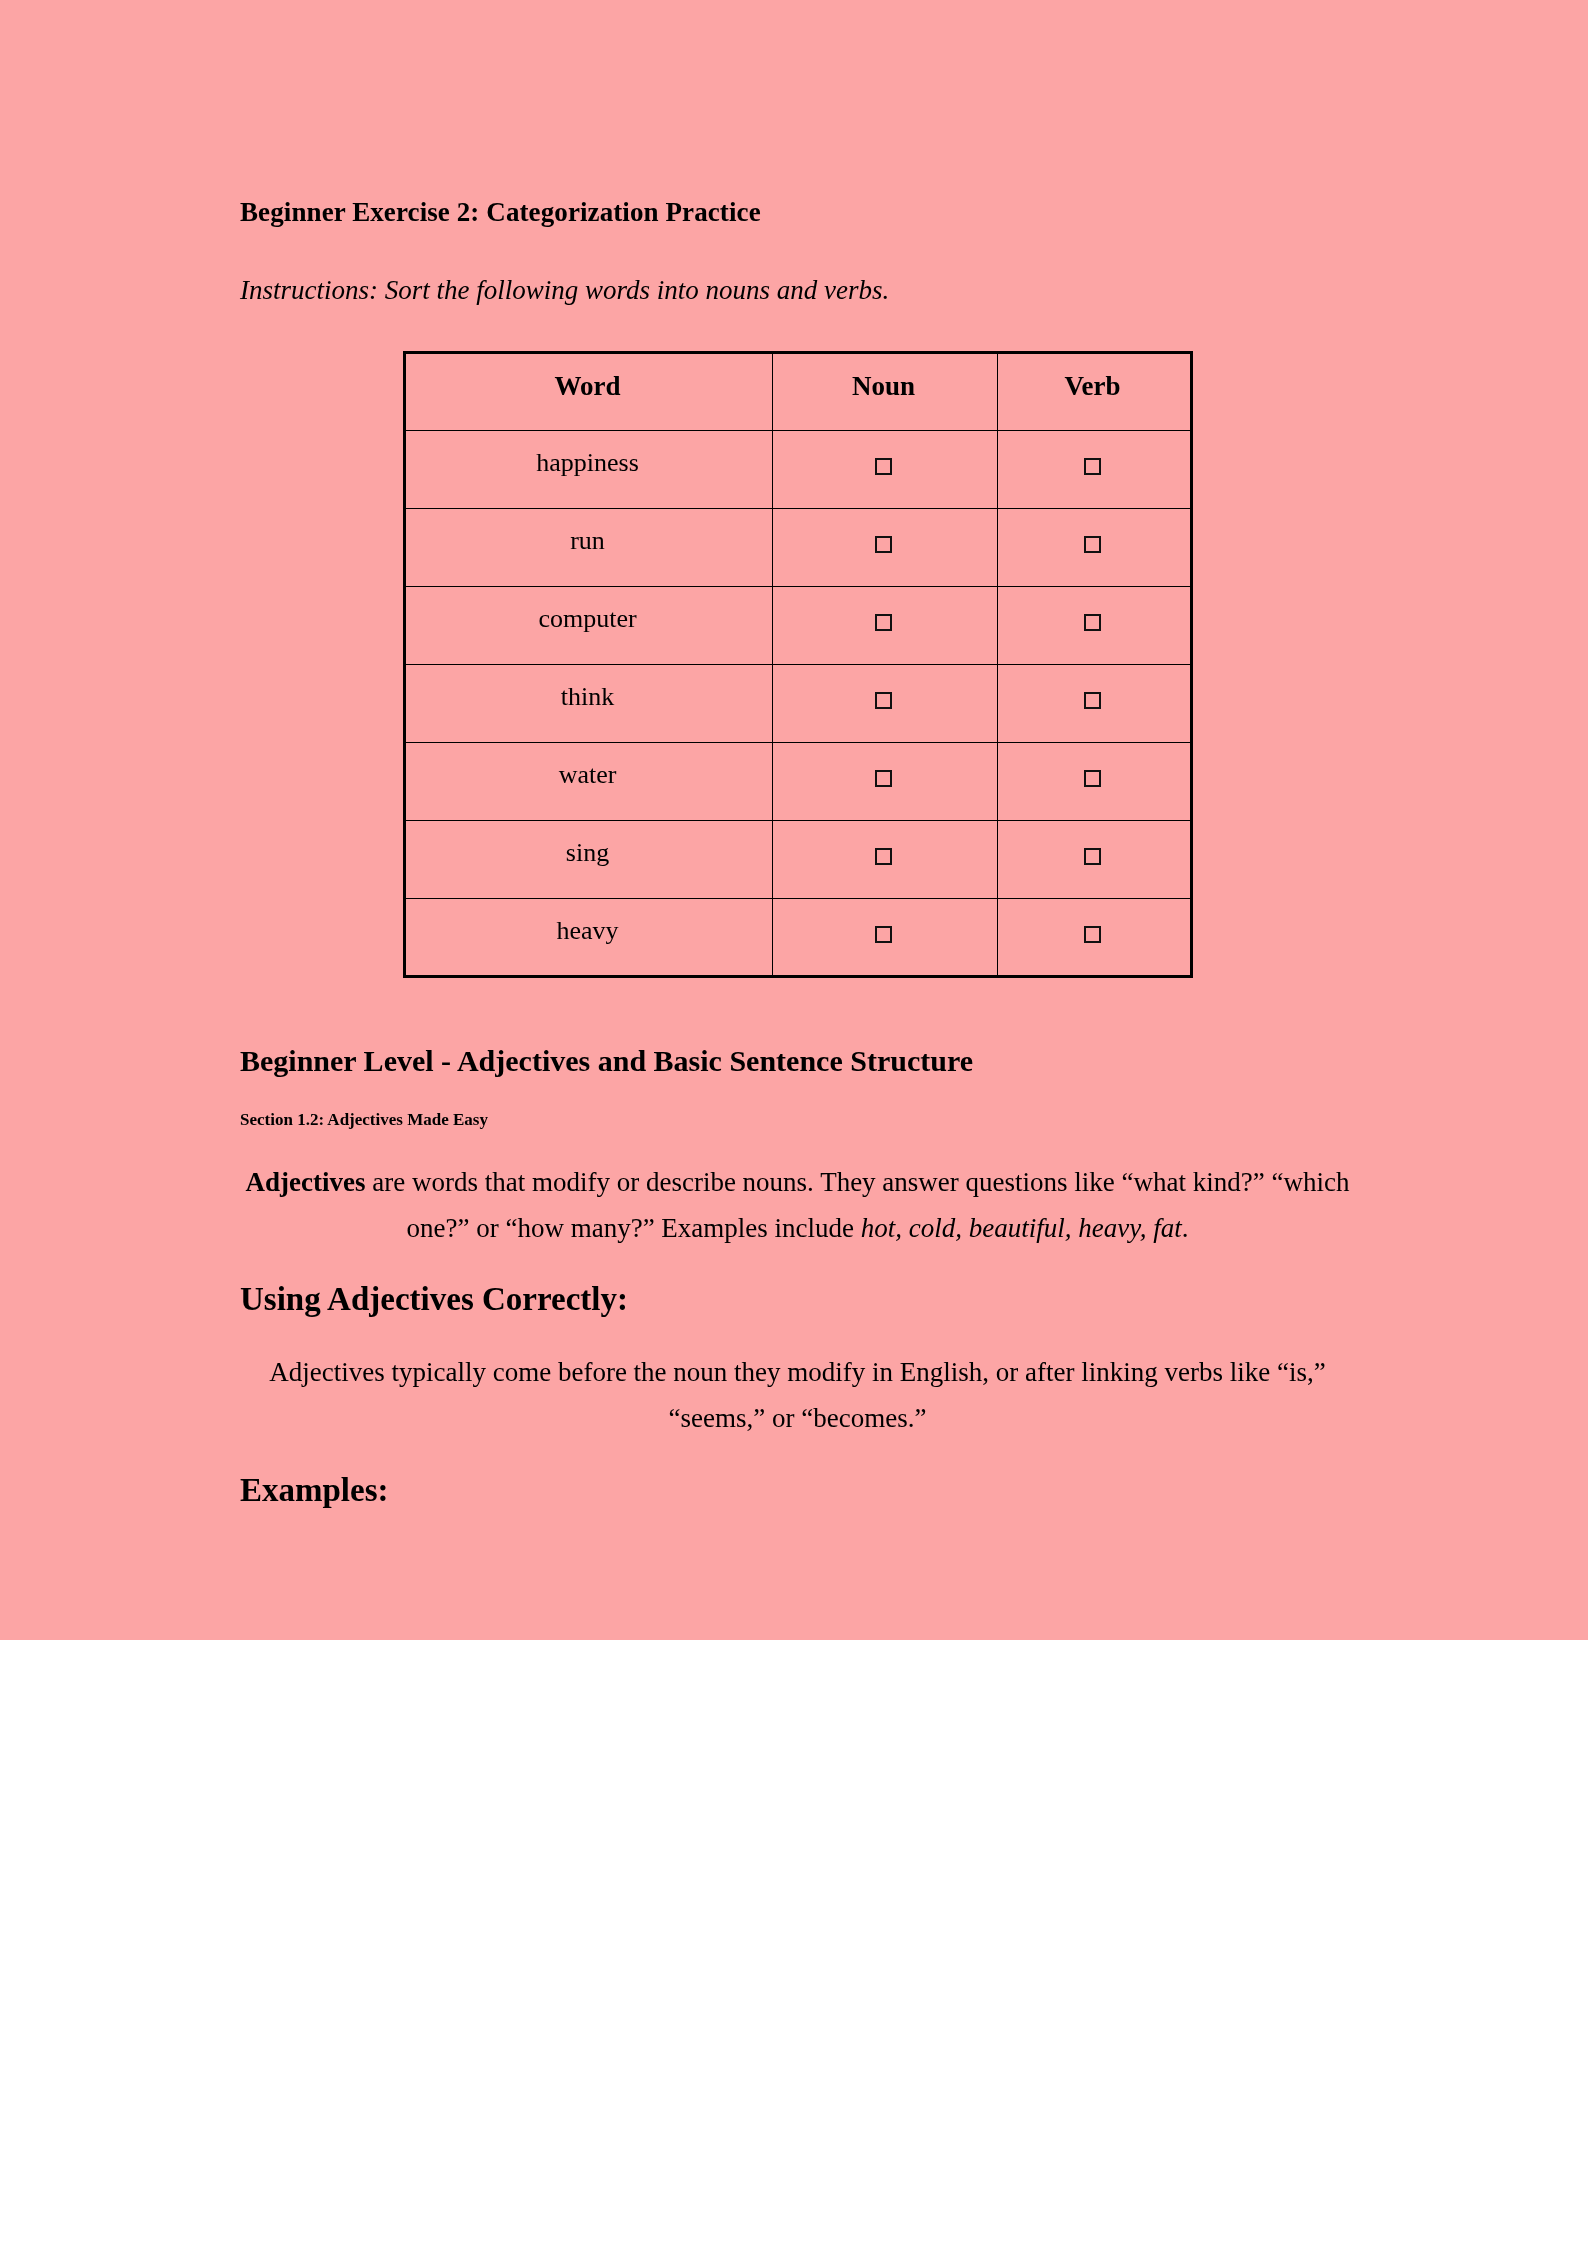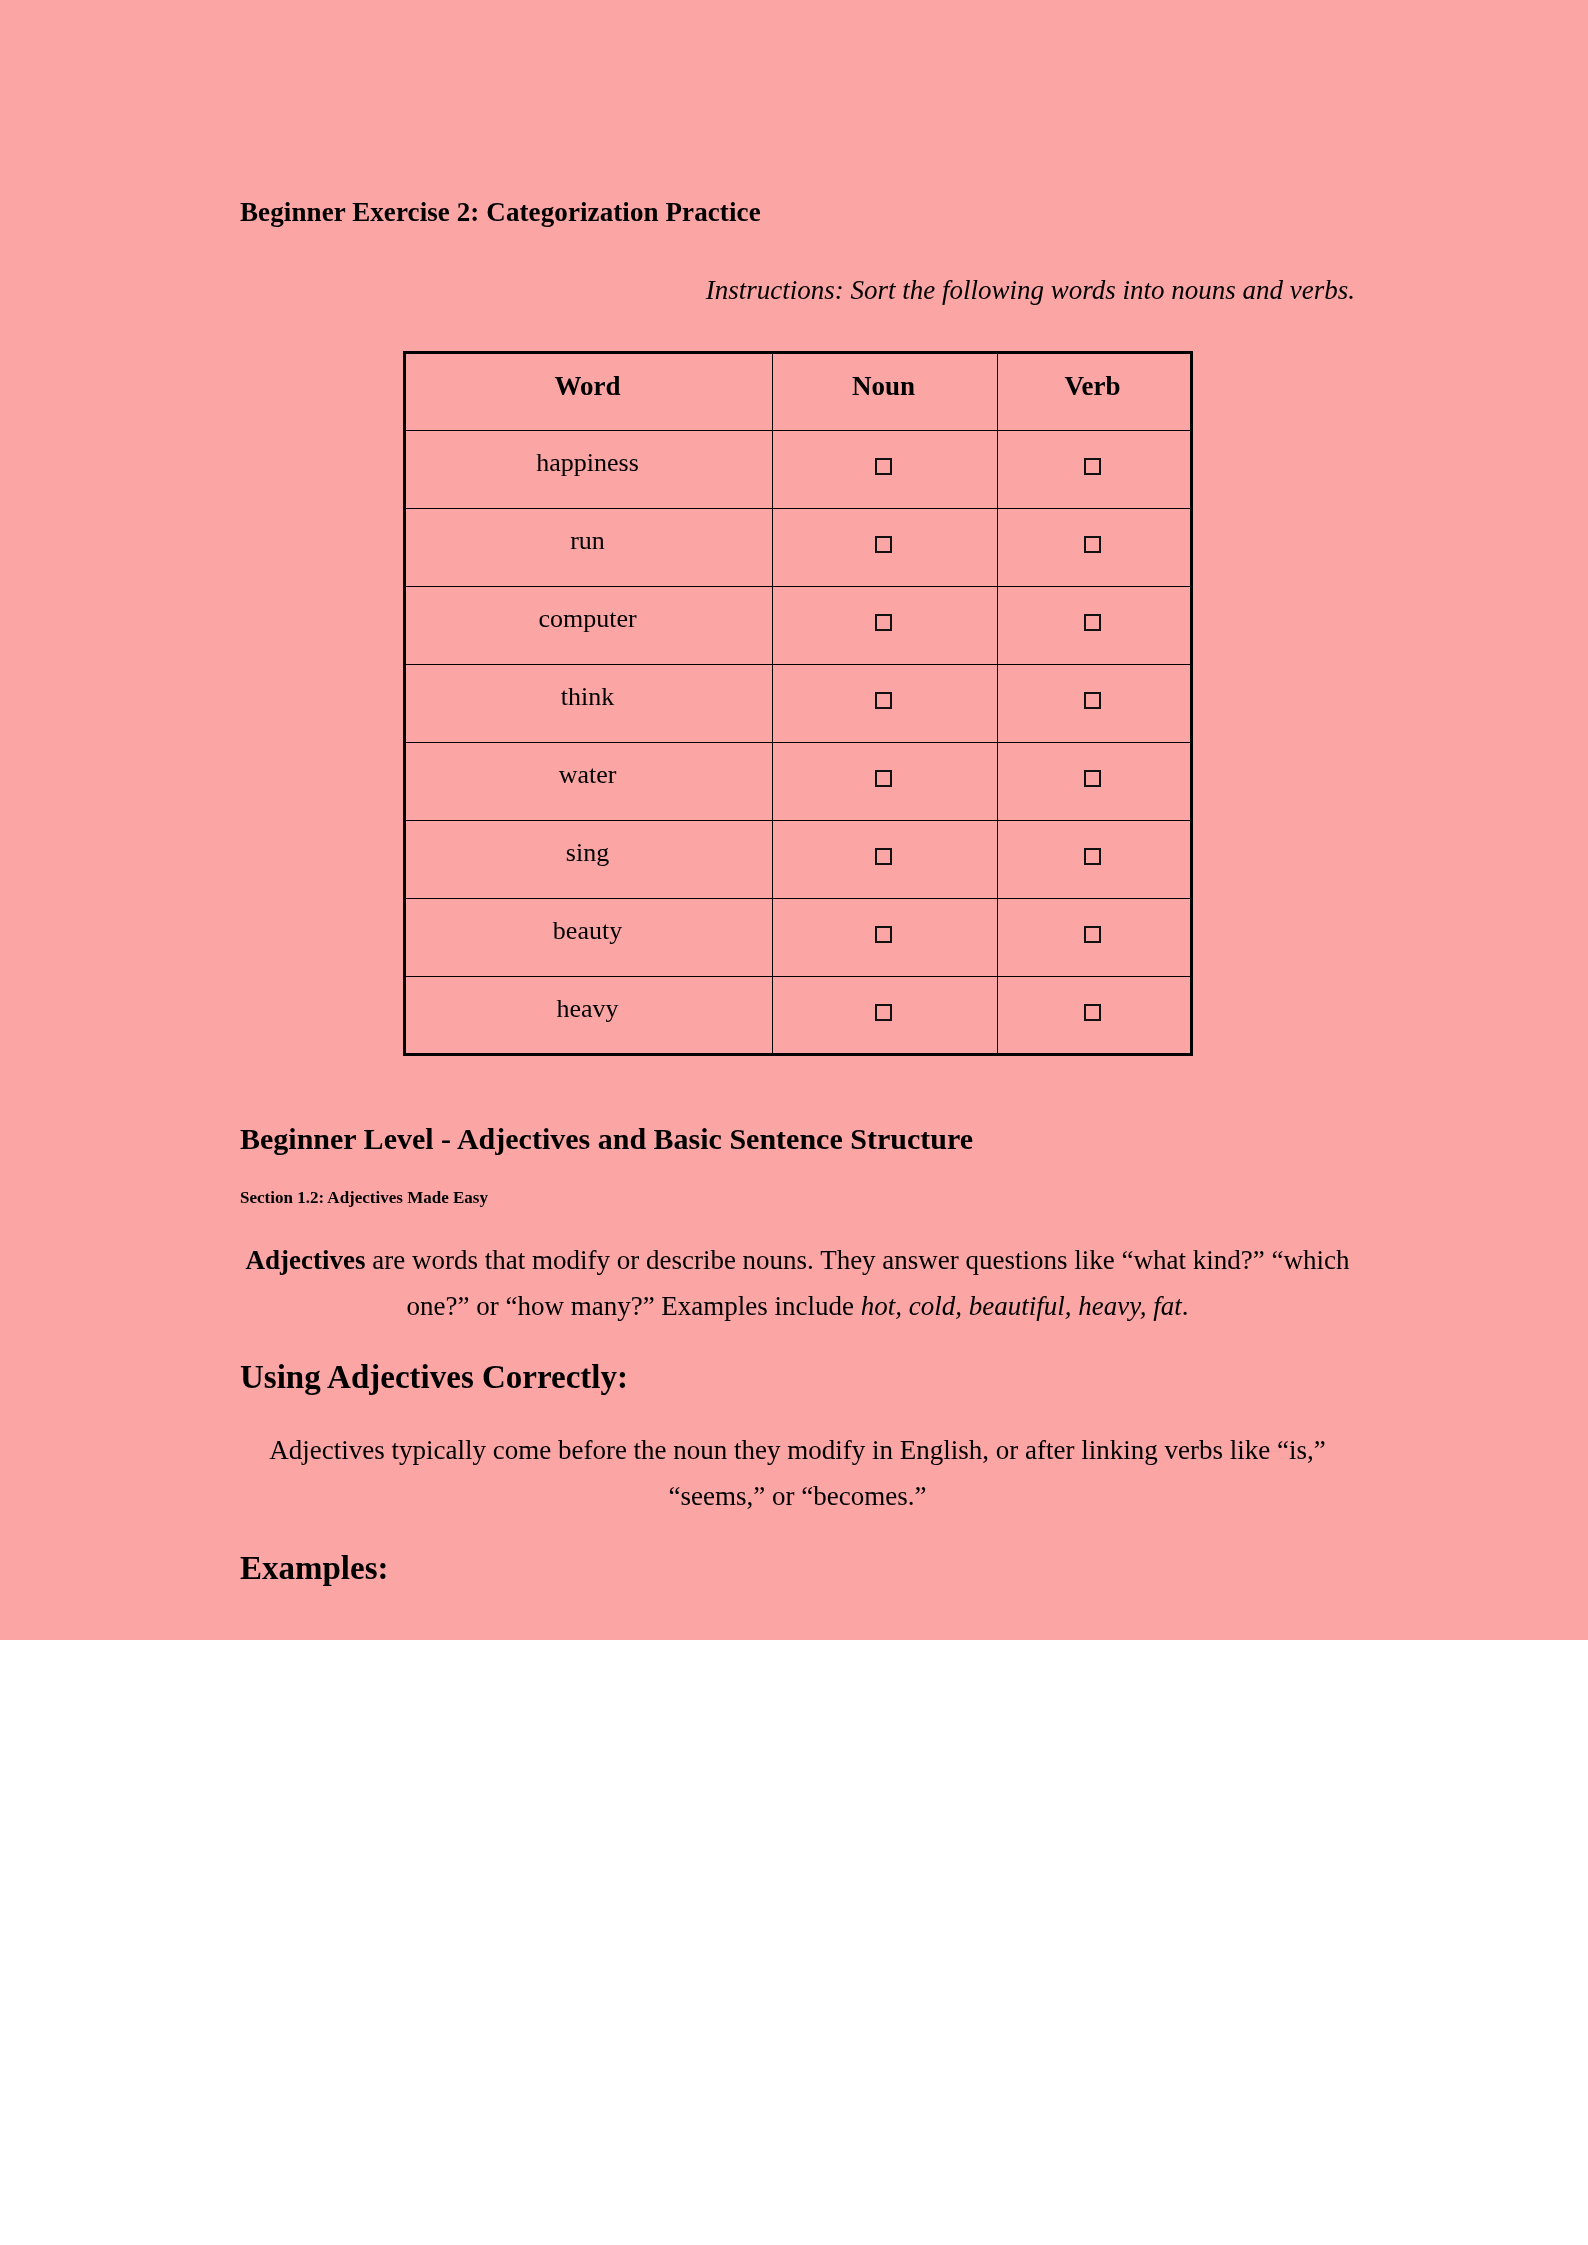--- a/index.html
+++ b/index.html
@@ -30,21 +30,20 @@
     font-weight: bold;
     line-height: 1.2;
     margin: 0;
     letter-spacing: 0.1px;
   }
   .instructions {
     font-size: 27px;
     font-style: italic;
     line-height: 1.2;
     margin: 46px 0 0 0;
-    text-align: right;
   }
   .level-heading {
     font-size: 30px;
     font-weight: bold;
     line-height: 1.25;
     margin: 0;
   }
   .section-heading {
     font-size: 17px;
     font-weight: bold;
@@ -202,25 +201,20 @@
             <td>water</td>
             <td><span class="checkbox-glyph"></span></td>
             <td><span class="checkbox-glyph"></span></td>
           </tr>
           <tr>
             <td>sing</td>
             <td><span class="checkbox-glyph"></span></td>
             <td><span class="checkbox-glyph"></span></td>
           </tr>
           <tr>
-            <td>beauty</td>
-            <td><span class="checkbox-glyph"></span></td>
-            <td><span class="checkbox-glyph"></span></td>
-          </tr>
-          <tr>
             <td>heavy</td>
             <td><span class="checkbox-glyph"></span></td>
             <td><span class="checkbox-glyph"></span></td>
           </tr>
         </tbody>
       </table>
     </div>
 
     <div class="gap-after-table"></div>
 

